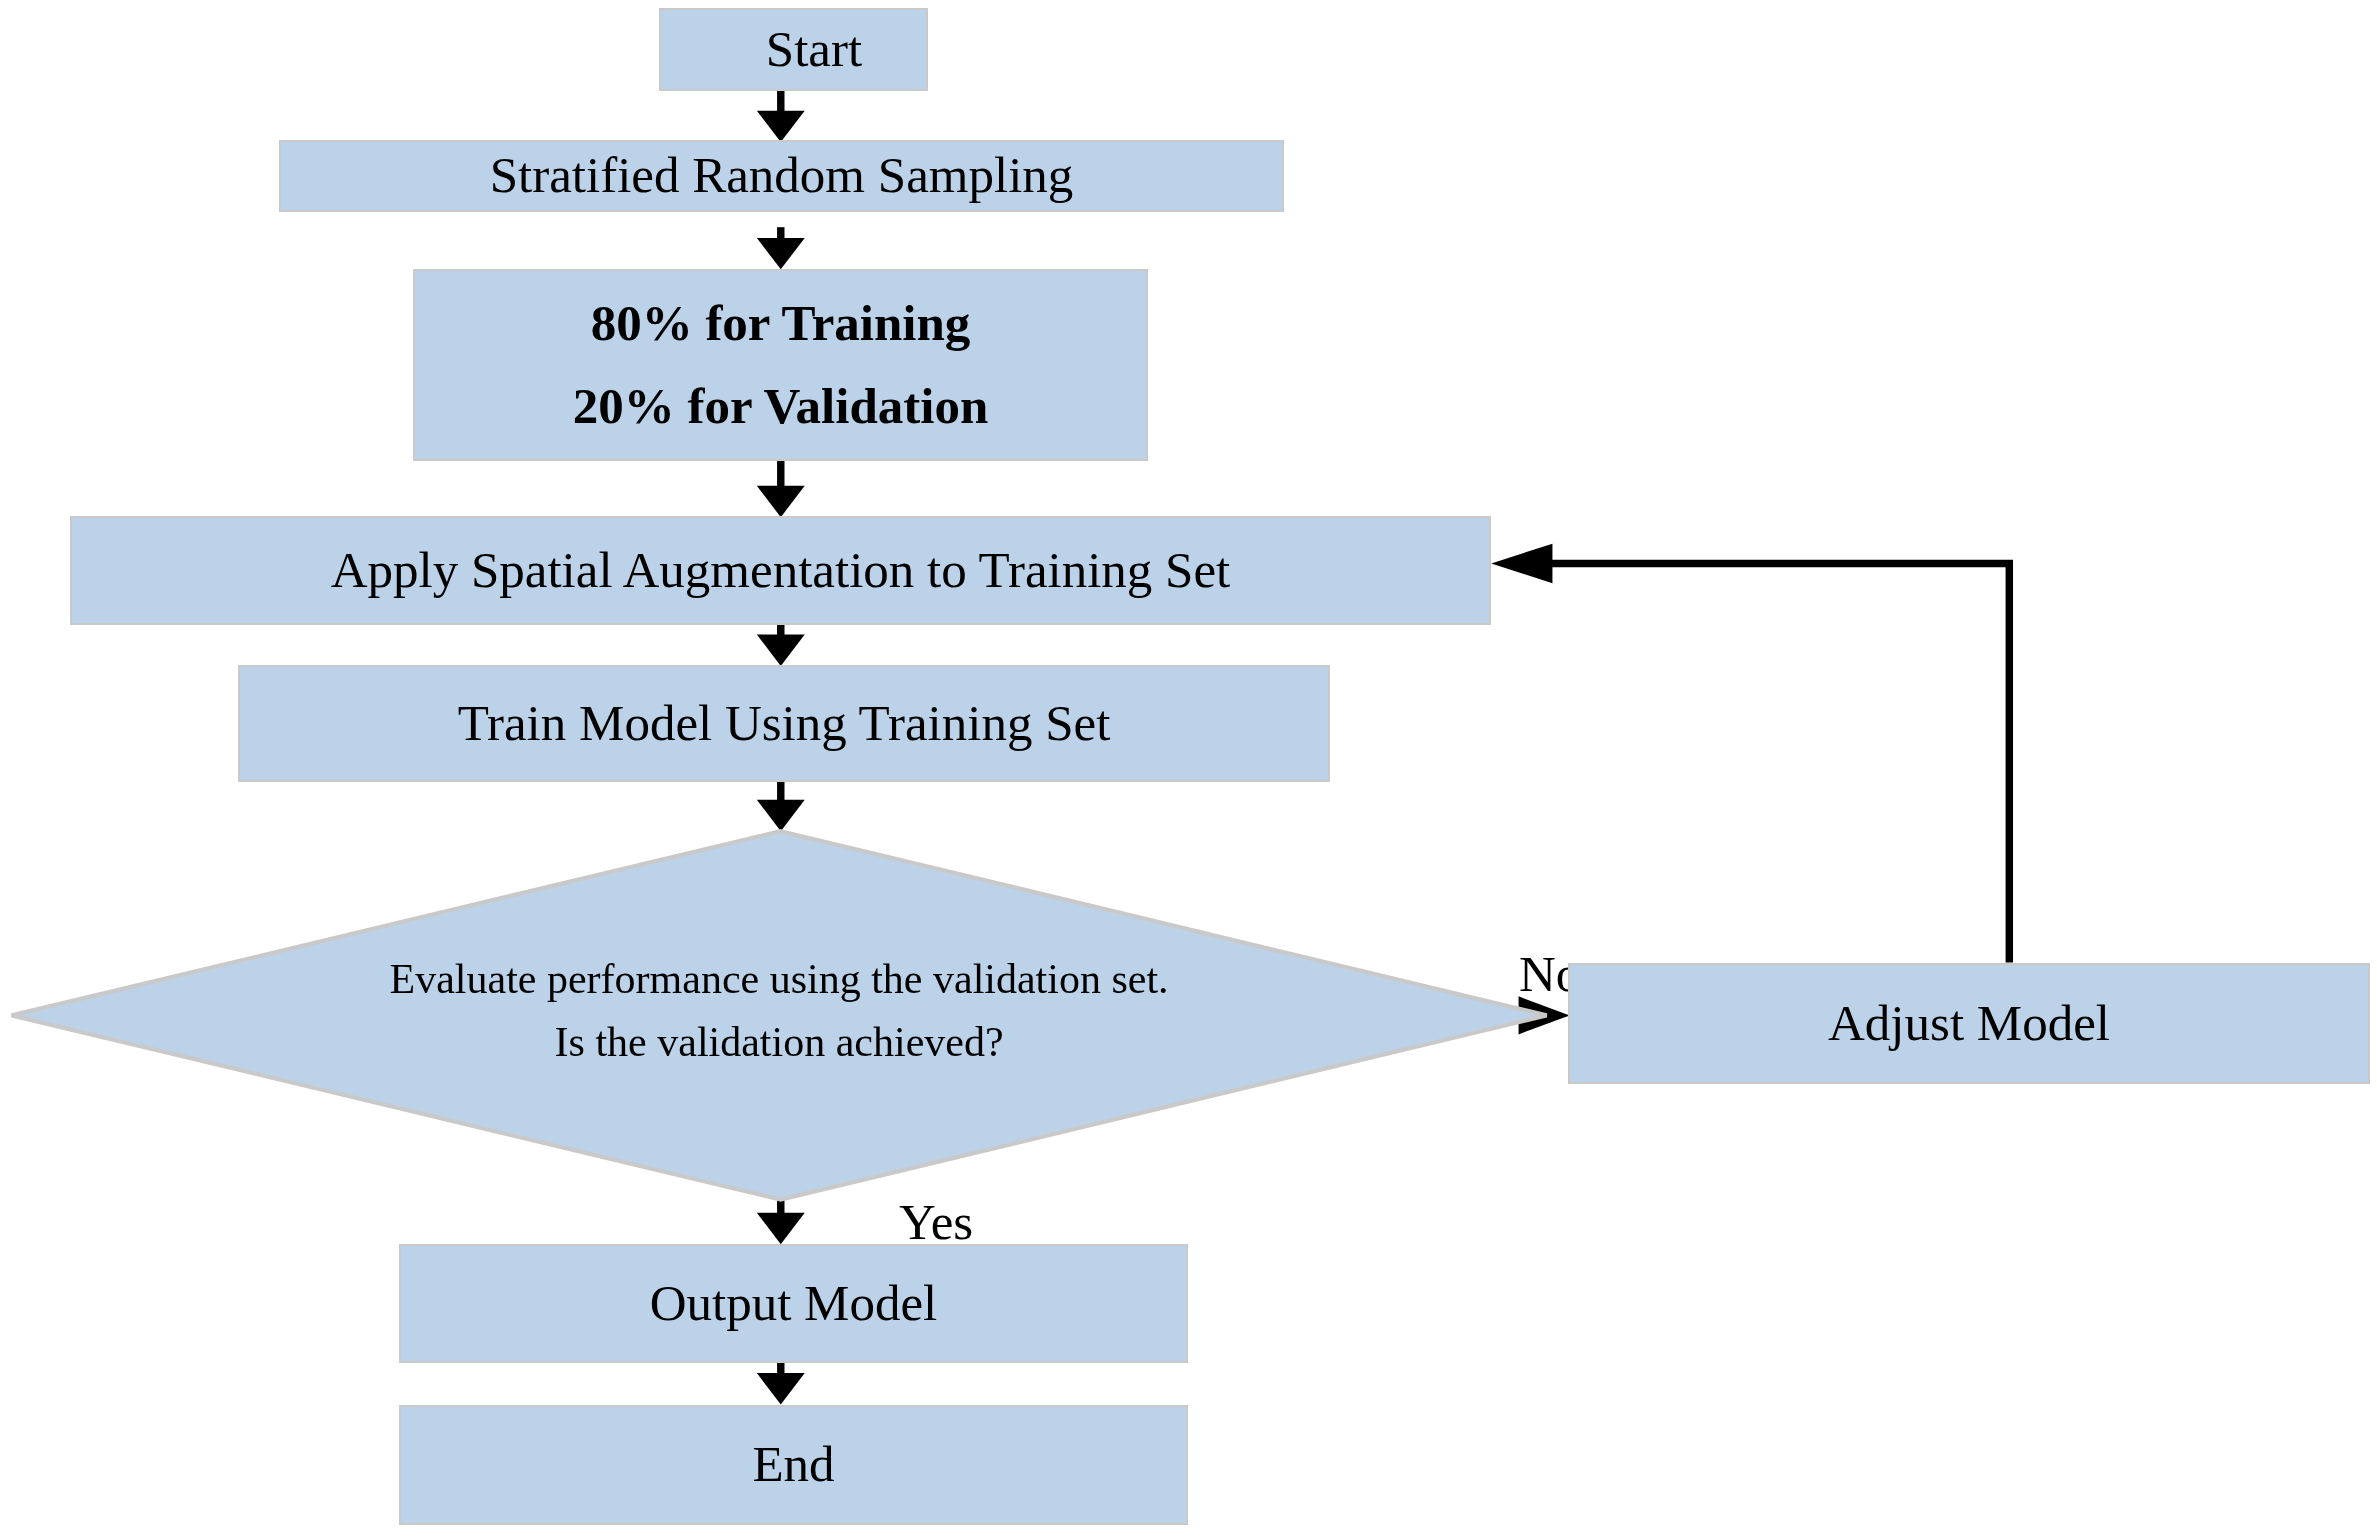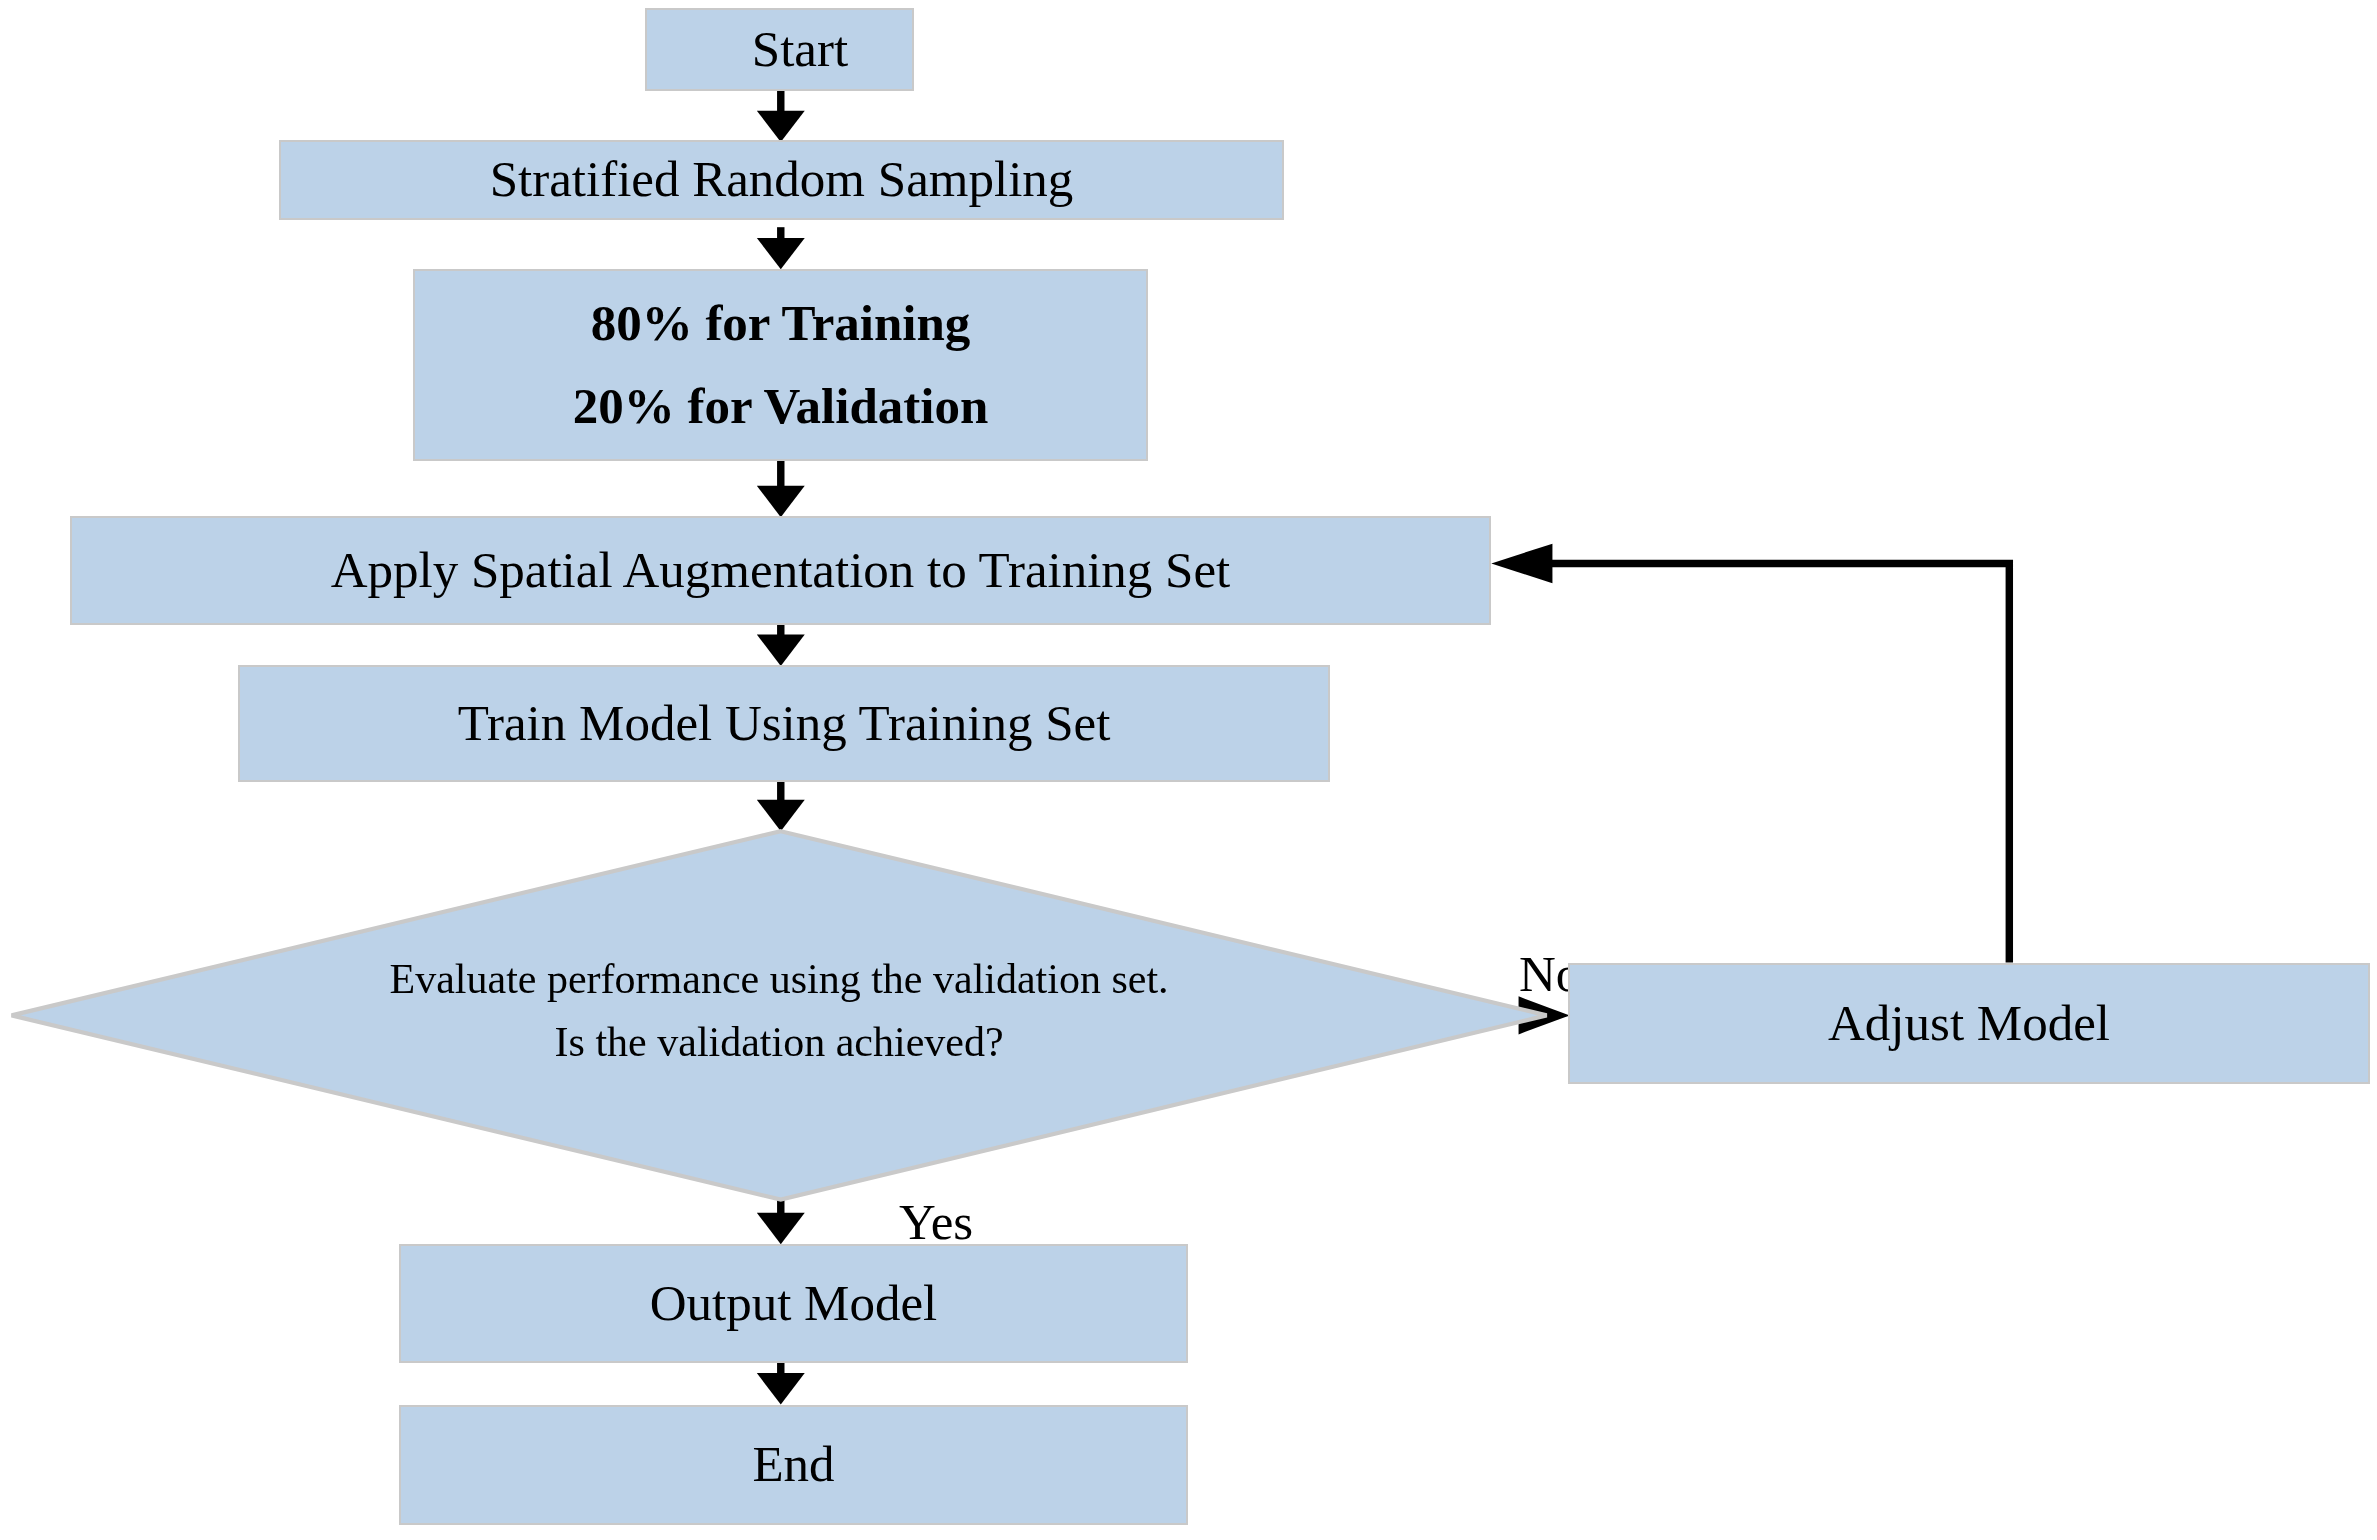--- a/index.html
+++ b/index.html
@@ -119,25 +119,25 @@
     </g>
 
     <g>
       <line x1="945" y1="1649" x2="945" y2="1666" stroke="#000000" stroke-width="9"></line>
       <polygon points="916,1662 974,1662 945,1700" fill="#000000"></polygon>
     </g>
 
     <polygon points="945,1006 1872,1229 945,1452 14,1229" fill="#bcd2e8" stroke="#c9c9c9" stroke-width="5"></polygon>
   </svg>
 
-  <div class="node" style="left:645px; top:8.3px; width:269px; height:83px;padding-left:41px;">
+  <div class="node" style="left:659px; top:8.3px; width:269px; height:83px;padding-left:41px;">
     <span>Start</span>
   </div>
 
-  <div class="node" style="left:279px; top:140px; width:1005px; height:80px;">
+  <div class="node" style="left:279px; top:140px; width:1005px; height:72px;">
     <span>Stratified Random Sampling</span>
   </div>
 
   <div class="node" style="left:413px; top:269px; width:735px; height:192px;font-weight:bold;">
     <span>80% for Training</span>
     <span class="line2">20% for Validation</span>
   </div>
 
   <div class="node" style="left:70px; top:516px; width:1421px; height:109px;">
     <span>Apply Spatial Augmentation to Training Set</span>

